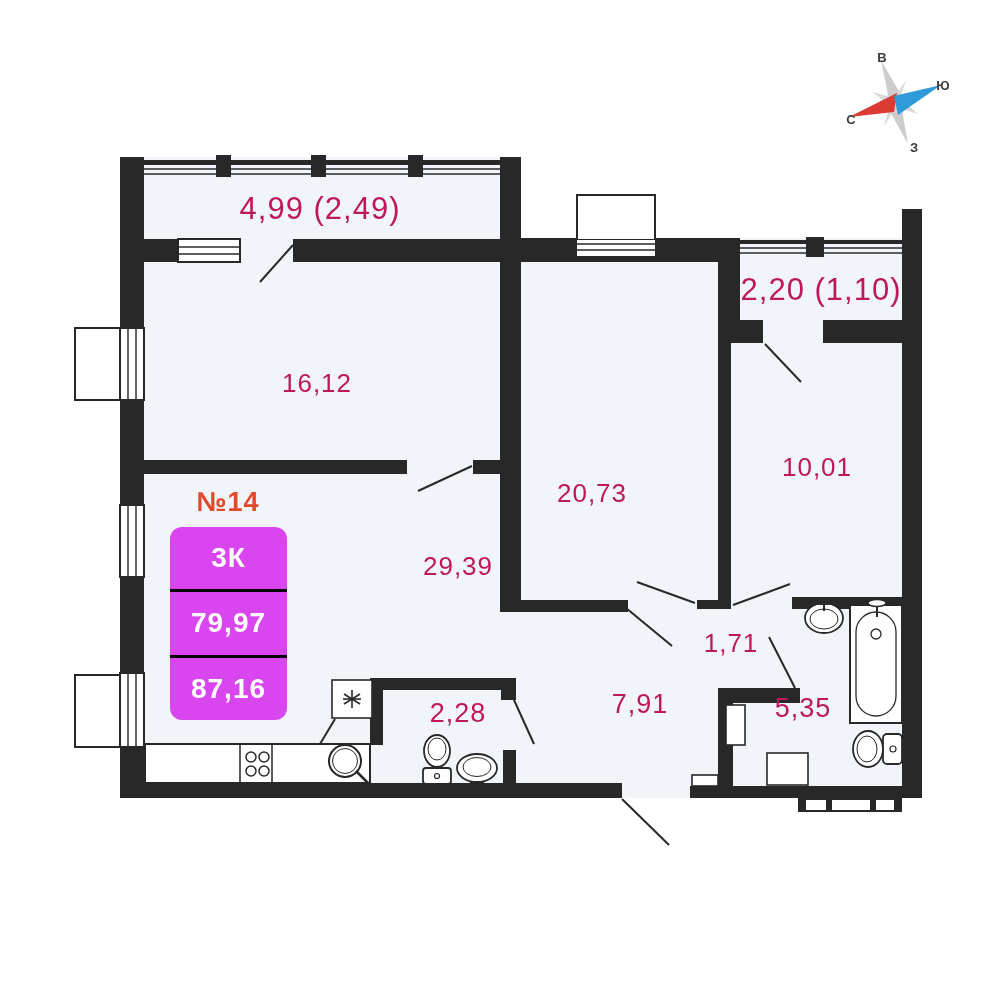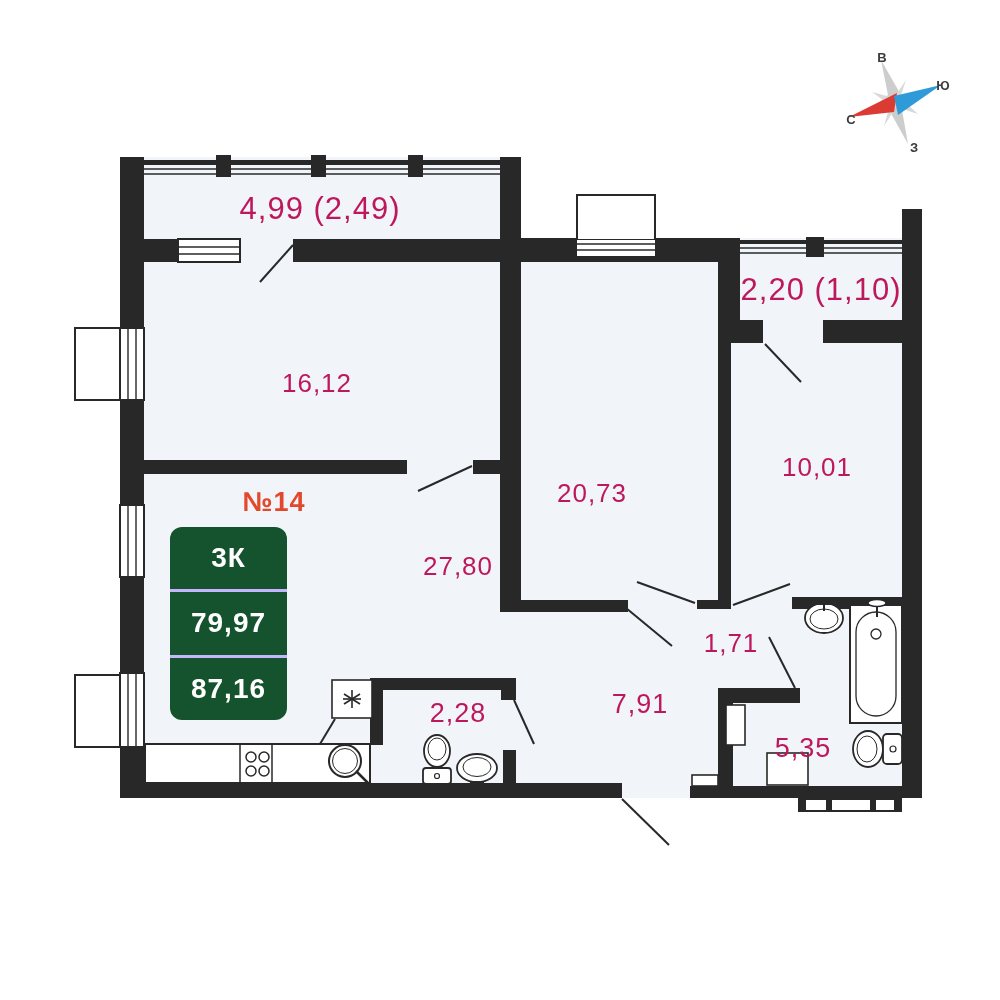--- a/index.html
+++ b/index.html
@@ -8,21 +8,21 @@
   .plan svg{position:absolute;left:0;top:0;}
   .lbl{position:absolute;transform:translate(-50%,-50%);color:#be185d;
        font-weight:400;letter-spacing:1px;white-space:nowrap;}
   .fs33{font-size:26px;} .fs31{font-size:31px;} .fs27{font-size:27px;} .fs26{font-size:26px;}
   .badge-number{position:absolute;transform:translate(-50%,-50%);
         font-weight:700;font-size:27px;letter-spacing:1px;}
   .badge-box{position:absolute;display:flex;flex-direction:column;
         border-radius:12px;overflow:hidden;}
   .badge-row{flex:1;display:flex;align-items:center;justify-content:center;
         color:#ffffff;font-weight:700;font-size:28px;letter-spacing:1px;}
-  .badge-row + .badge-row{border-top:3px solid #c4b5fd;}
+  .badge-row + .badge-row{border-top:3px solid #000000;}
   .compass-letter{position:absolute;transform:translate(-50%,-50%);
         font-size:13px;font-weight:700;color:#3d3d3d;}
 </style>
 </head>
 <body>
 
 <div class="plan">
 
 <svg width="1000" height="1000" viewBox="0 0 1000 1000">
 
@@ -203,28 +203,28 @@
     <polygon points="849,117 897,93 894,112" fill="#dc3b34"></polygon>
     <polygon points="941,85 894,96 898,115" fill="#2e9ad7"></polygon>
   </g>
 </svg>
 
   <div class="lbl fs31" style="left:320px;top:209px;">4,99 (2,49)</div>
   <div class="lbl fs33" style="left:317px;top:383px;">16,12</div>
   <div class="lbl fs31" style="left:821px;top:290px;">2,20 (1,10)</div>
   <div class="lbl fs33" style="left:592px;top:493px;">20,73</div>
   <div class="lbl fs33" style="left:817px;top:467px;text-align:right;">10,01</div>
-  <div class="lbl fs33" style="left:458px;top:566px;">27,80</div>
+  <div class="lbl fs33" style="left:458px;top:566px;">29,39</div>
   <div class="lbl fs26" style="left:731px;top:643px;">1,71</div>
   <div class="lbl fs27" style="left:640px;top:704px;">7,91</div>
   <div class="lbl fs27" style="left:458px;top:713px;">2,28</div>
-  <div class="lbl fs27" style="left:803px;top:748px;">5,35</div>
-
-  <div class="badge-number" style="left:228px;top:502px;color:#e2492c;margin-left:46px;">№14</div>
-  <div class="badge-box" style="left:170px;top:527px;width:117px;height:193px;background:#14532d;">
+  <div class="lbl fs27" style="left:803px;top:708px;">5,35</div>
+
+  <div class="badge-number" style="left:228px;top:502px;color:#e2492c;">№14</div>
+  <div class="badge-box" style="left:170px;top:527px;width:117px;height:193px;background:#d946ef;">
     <div class="badge-row">3К</div>
     <div class="badge-row">79,97</div>
     <div class="badge-row">87,16</div>
   </div>
 
   <div class="compass-letter" style="left:882px;top:57px;">В</div>
   <div class="compass-letter" style="left:943px;top:85px;">Ю</div>
   <div class="compass-letter" style="left:851px;top:119px;">С</div>
   <div class="compass-letter" style="left:914px;top:147px;">З</div>
 

